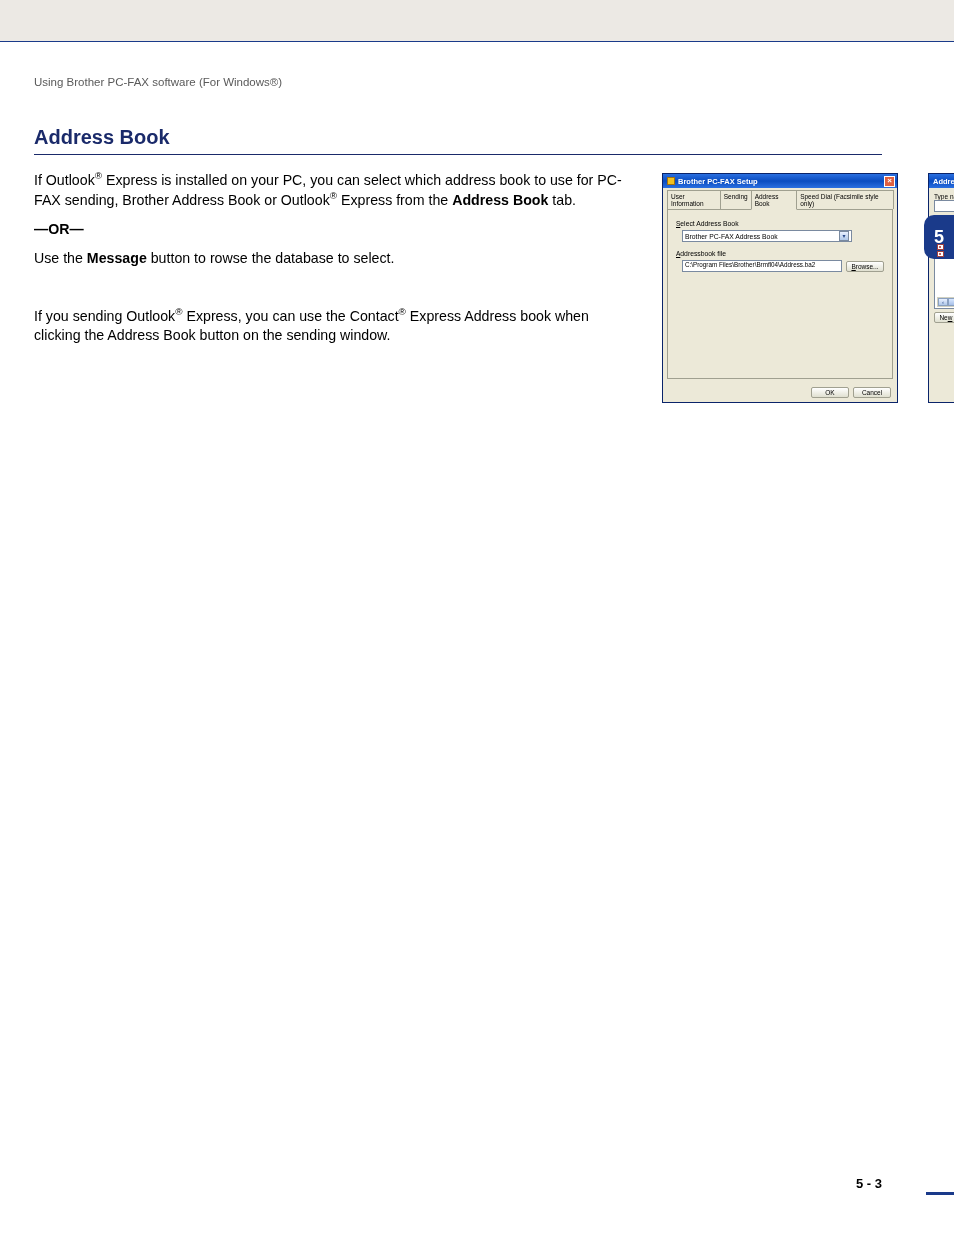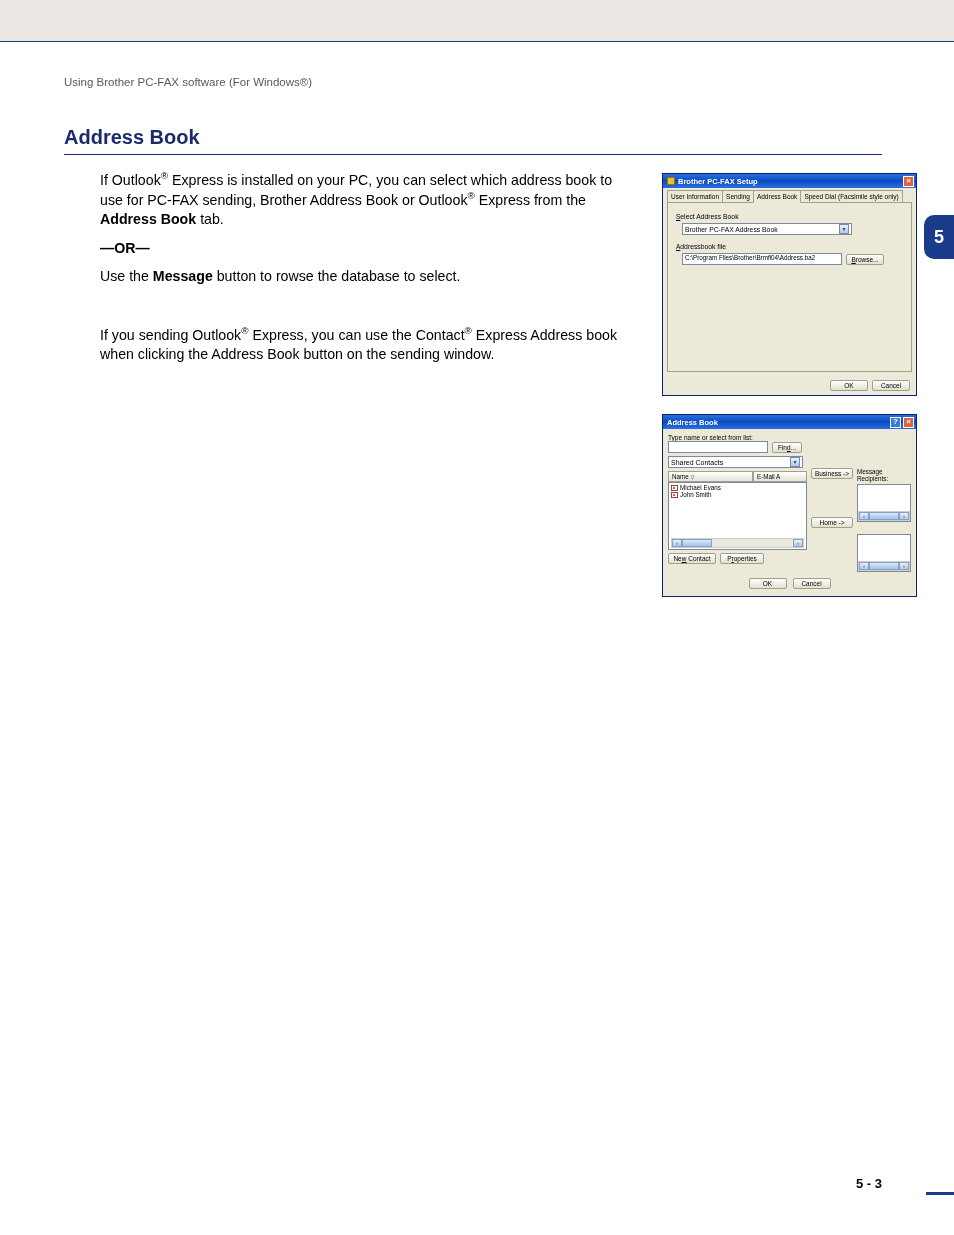--- a/index.html
+++ b/index.html
@@ -11,21 +11,21 @@
     position: relative;
     font-size: 14.2px;
     color: #000;
   }
   .top-bar {
     height: 42px;
     background: #ece9e4;
     border-bottom: 1px solid #1a3a8a;
   }
   .page {
-    padding: 34px 72px 0 64px;
+    padding: 34px 72px 0 34px;
   }
   .breadcrumb {
     font-size: 11.5px;
     color: #5a5a5a;
     margin-bottom: 38px;
   }
   .sup { font-size: 0.7em; vertical-align: super; }
   h1.section-title {
     font-size: 20px;
     font-weight: bold;
@@ -33,23 +33,23 @@
     padding-bottom: 5px;
     border-bottom: 1px solid #1a2a6a;
     margin-bottom: 14px;
   }
   .two-col {
     display: flex;
     gap: 28px;
     align-items: flex-start;
   }
   .text-col { flex: 1; line-height: 1.32; }
-  .text-col p { margin-bottom: 10px; margin-left: 36px; }
+  .text-col p { margin-bottom: 10px; }
   .bold { font-weight: bold; }
-  .figs-col { width: 220px; display: flex; flex-direction: column; gap: 18px; margin-top:4px;}
+  .figs-col { width: 220px; display: flex; flex-direction: row; gap: 30px; margin-top:4px;}
 
   
   .chapter-tab {
     position: absolute;
     right: 0;
     top: 215px;
     width: 30px;
     height: 44px;
     background: #1a3a8a;
     color: #fff;

